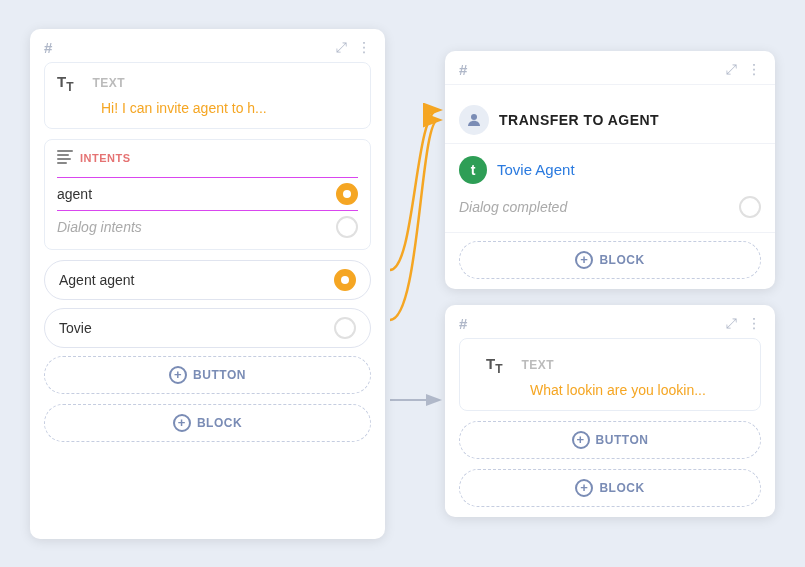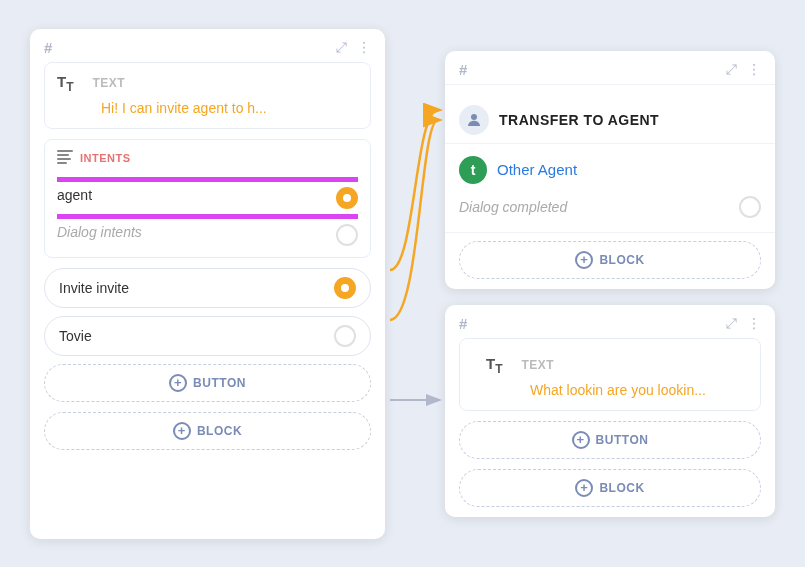--- a/index.html
+++ b/index.html
@@ -107,24 +107,24 @@
     }
     .intents-label {
       font-size: 11px;
       font-weight: 700;
       color: #e57373;
       letter-spacing: 0.5px;
       text-transform: uppercase;
     }
     .intent-row {
       display: flex;
-      align-items: flex-start;
+      align-items: center;
       justify-content: space-between;
       padding: 5px 0 5px 0;
-      border-top: 5px solid #d946ef;
+      border-top: 1px solid #d946ef;
     }
     .intent-name {
       font-size: 14px;
       color: #333;
     }
     .intent-name.italic {
       font-style: italic;
       color: #aaa;
     }
     
@@ -354,21 +354,21 @@
           </div>
         </div>
         <div class="intent-row">
           <span class="intent-name italic">Dialog intents</span>
           <div class="toggle-dot"></div>
         </div>
       </div>
     </div>
 
     <div class="pill-btn">
-      <span class="btn-label">Invite invite</span>
+      <span class="btn-label">Agent agent</span>
       <div class="toggle-dot active"></div>
     </div>
     <div class="pill-btn">
       <span class="btn-label">Tovie</span>
       <div class="toggle-dot"></div>
     </div>
 
     <div class="add-btn-row">
       <div class="plus-circle">+</div>
       <span>BUTTON</span>
@@ -402,21 +402,21 @@
         </div>
         <span class="transfer-title">TRANSFER TO AGENT</span>
       </div>
 
       <hr class="divider">
 
       <div class="tovie-row">
         <div class="tovie-avatar">
           <span>t</span>
         </div>
-        <span class="tovie-name">Other Agent</span>
+        <span class="tovie-name">Tovie Agent</span>
       </div>
 
       <div class="dialog-row">
         <span class="dialog-text">Dialog completed</span>
         <div class="toggle-dot"></div>
       </div>
 
       <hr class="divider">
 
       <div class="add-btn-row">

